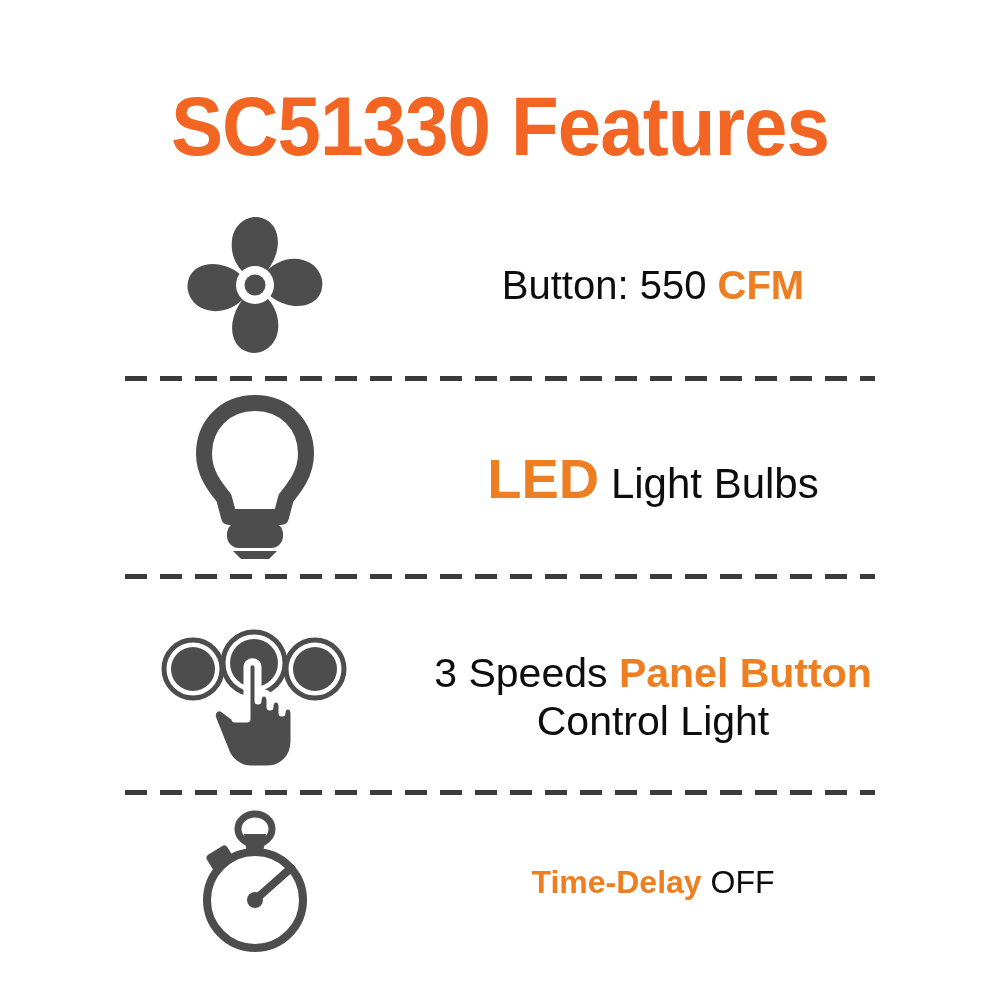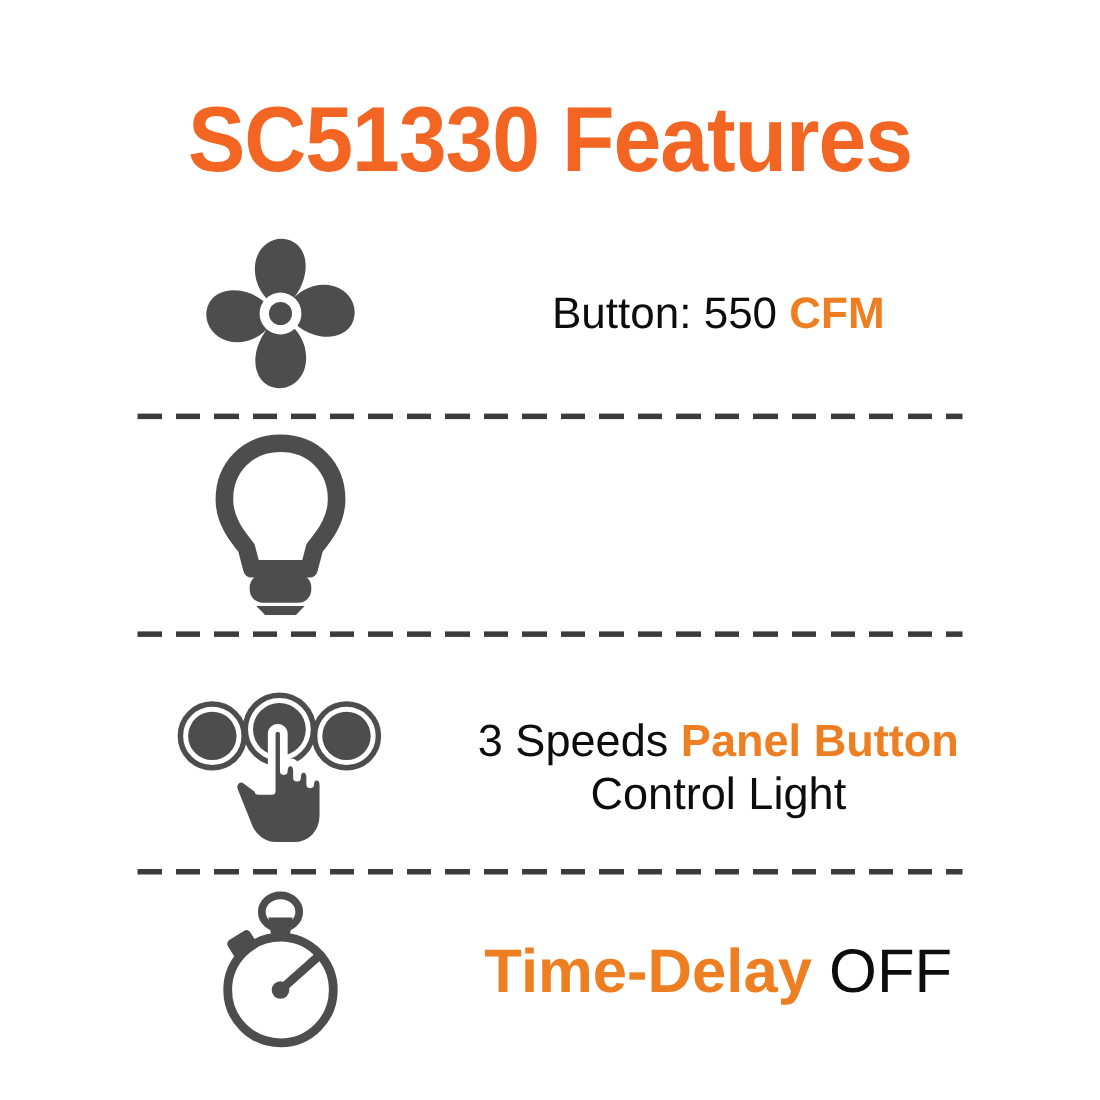--- a/index.html
+++ b/index.html
@@ -65,21 +65,21 @@
 
   
   .row-power .small { font-size: 40px; }
   .row-power .big   { font-size: 40px; }
 
   .row-led .big   { font-size: 56px; }
   .row-led .small { font-size: 42px; }
 
   .row-speeds .mid { font-size: 41px; text-align: right; }
 
-  .row-timer .mid { font-size: 56px; }
+  .row-timer .mid { font-size: 32px; }
 
   
   .row-power  { top: 210px; height: 150px; }
   .row-led    { top: 398px; height: 162px; }
   .row-speeds { top: 620px; height: 156px; }
   .row-timer  { top: 812px; height: 142px; }
 
   
   .divider {
     position: absolute;
@@ -137,20 +137,25 @@
       <svg width="116" height="160" viewBox="0 0 116 160" aria-hidden="true">
 
         <path d="M58 4 C28 4 7 26 7 55 C7 74 18 88 27 99 L32 118 L84 118 L89 99 C98 88 109 74 109 55 C109 26 88 4 58 4 Z" fill="none" stroke="#4D4D4D" stroke-width="16" stroke-linejoin="round"></path>
 
         <rect x="30" y="123" width="56" height="26" rx="12" fill="#4D4D4D"></rect>
 
         <path d="M36 152 L80 152 L72 160 L44 160 Z" fill="#4D4D4D"></path>
       </svg>
     </span>
   </div>
+  <div class="text-cell">
+    <div class="line">
+      <span class="orange big">LED</span><span class="black small"> Light Bulbs</span>
+    </div>
+  </div>
 </div>
 
 <div class="divider div-2"></div>
 
 <div class="row row-speeds">
   <div class="icon-cell">
     <span>
       <svg width="200" height="150" viewBox="0 0 200 150" aria-hidden="true">
 
         <g>

